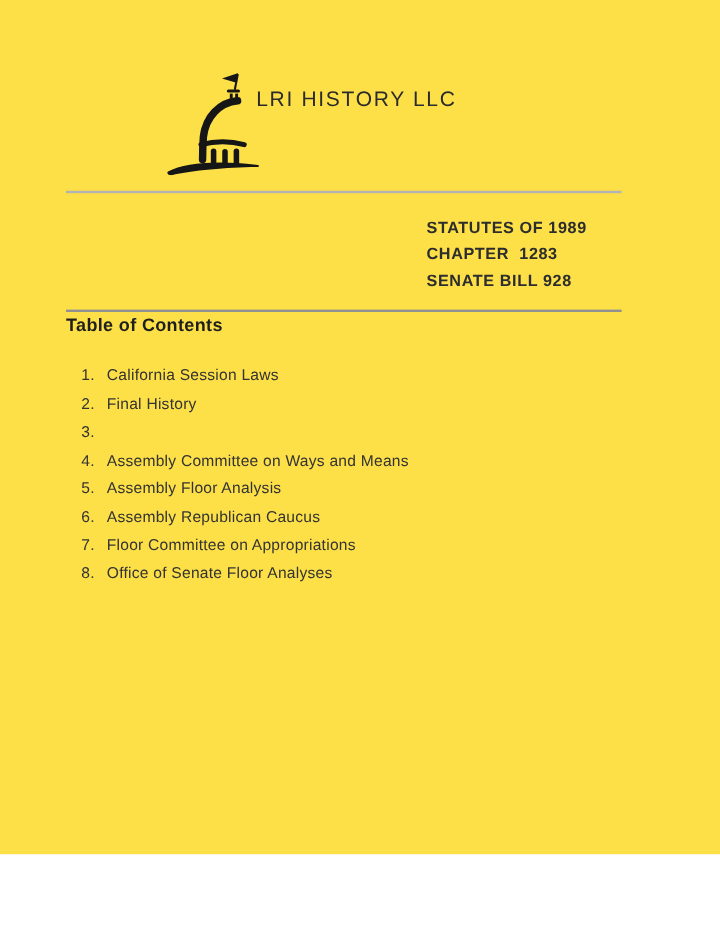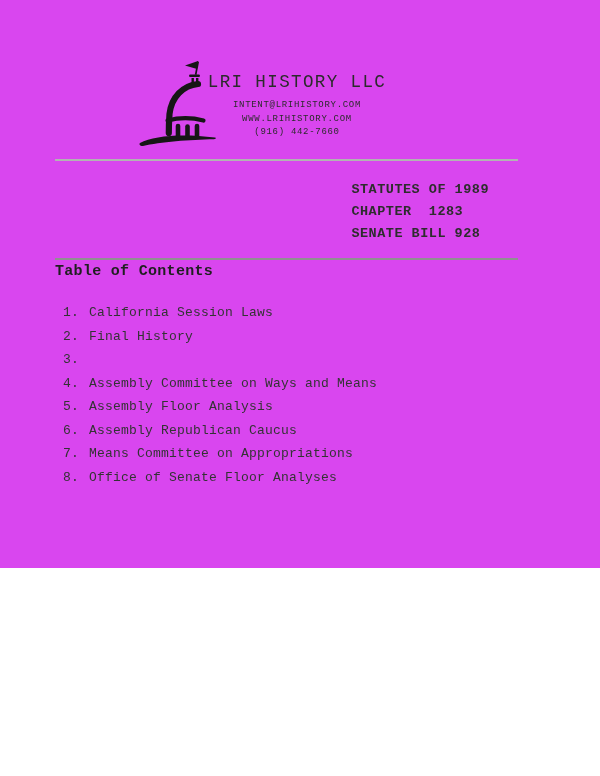--- a/index.html
+++ b/index.html
@@ -3,23 +3,23 @@
 <meta charset="utf-8">
 <style>
   html, body {
     margin: 0;
     padding: 0;
     background: #ffffff;
   }
   .page {
     position: relative;
     width: 600px;
-    height: 568px;
-    background: #d946ef;
-    font-family: Liberation Mono, monospace;
+    height: 712px;
+    background: #fde047;
+    font-family: Liberation Sans, sans-serif;
     color: #2e2e2e;
     overflow: hidden;
   }
 
   
   .logo {
     position: absolute;
     left: 138px;
     top: 60px;
     width: 80px;
@@ -130,25 +130,20 @@
       <path d="M40 66 L40 76" stroke-width="4.6"></path>
       <path d="M49.5 66.5 L49.5 77" stroke-width="4.6"></path>
       <path d="M59 66 L59 76" stroke-width="4.6"></path>
     </g>
 
     <path fill="#161616" d="M2 83 C 16 75.5, 44 73.5, 77 77.5 C 78.5 78, 78 79.2, 76 79.2 C 52 79.5, 22 82, 5 86 C 2.5 86.5, 0.5 84.2, 2 83 Z"></path>
   </svg>
 
   <div class="header-text">
     <div class="company-name">LRI HISTORY LLC</div>
-    <div class="contact-block">
-      <div class="contact-line">INTENT@LRIHISTORY.COM</div>
-      <div class="contact-line">WWW.LRIHISTORY.COM</div>
-      <div class="contact-line">(916) 442-7660</div>
-    </div>
   </div>
 
   <div class="rule rule-top"></div>
   <div class="rule rule-bottom"></div>
 
   <div class="reference">
     <div>STATUTES OF 1989</div>
     <div>CHAPTER  1283</div>
     <div>SENATE BILL 928</div>
   </div>
@@ -174,21 +169,21 @@
     <li>
       <span class="toc-num">5.</span>
       <span class="toc-label">Assembly Floor Analysis</span>
     </li>
     <li>
       <span class="toc-num">6.</span>
       <span class="toc-label">Assembly Republican Caucus</span>
     </li>
     <li>
       <span class="toc-num">7.</span>
-      <span class="toc-label">Means Committee on Appropriations</span>
+      <span class="toc-label">Floor Committee on Appropriations</span>
     </li>
     <li>
       <span class="toc-num">8.</span>
       <span class="toc-label">Office of Senate Floor Analyses</span>
     </li>
   </ol>
 
 </div>
 
 </body></html>

